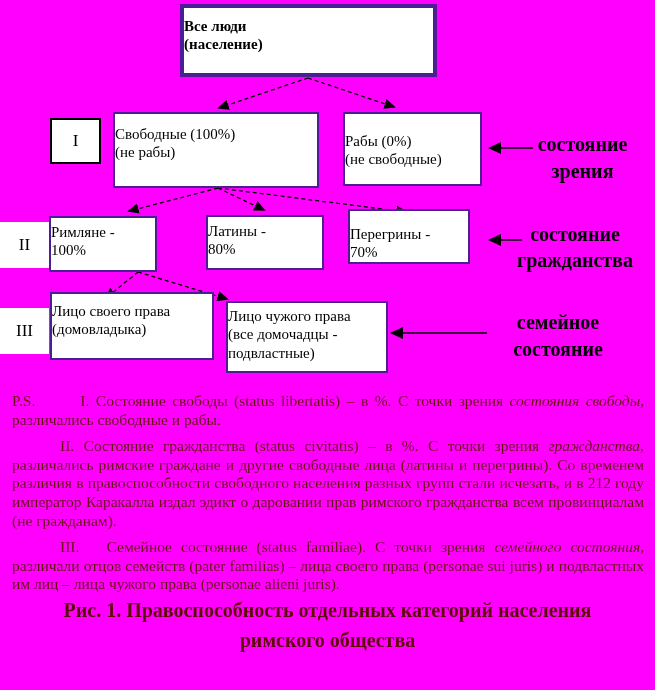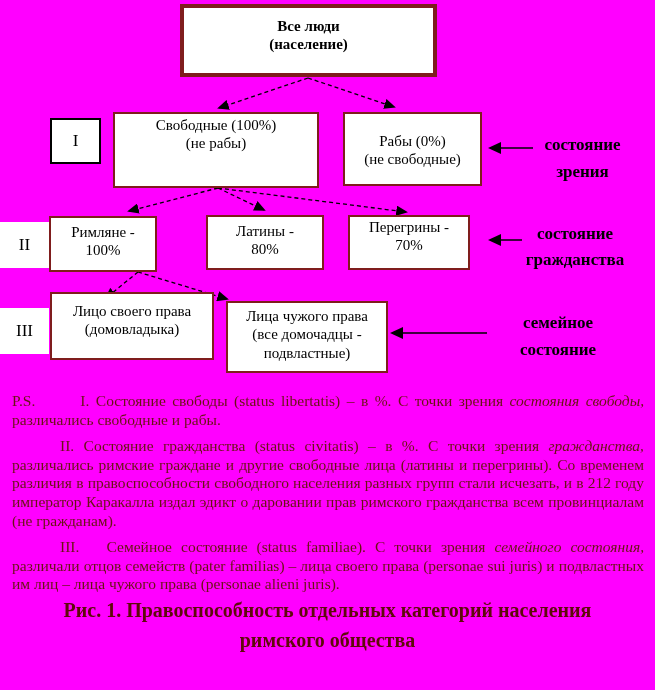--- a/index.html
+++ b/index.html
@@ -2,34 +2,34 @@
 <html><head>
 <meta charset="utf-8">
 <style>
   html,body { margin:0; padding:0; }
   .canvas {
     position:relative; width:655px; height:690px;
     background:#ff00ff; overflow:hidden;
     font-family:"Liberation Serif", serif; color:#000;
   }
   .box {
-    position:absolute; background:#ffffff; border:2px solid #7f1d1d;
-    box-sizing:border-box; text-align:center;
+    position:absolute; background:#ffffff; border:2px solid #4c1d95;
+    box-sizing:border-box; text-align:left;
     font-size:15px; line-height:1.22;
   }
   .box .ln { white-space:nowrap; }
   .root-box { border-width:4px; font-weight:bold; font-size:15px; padding-top:9px; }
   .lvl-label {
     position:absolute; background:#ffffff; box-sizing:border-box;
     display:flex; align-items:center; justify-content:center;
     font-size:17px;
   }
   .lvl-label.bordered { border:2px solid #000; }
   .side-label {
-    position:absolute; font-weight:bold; font-size:17px; color:#000;
+    position:absolute; font-weight:bold; font-size:20px; color:#000;
     text-align:center;
   }
   .side-label .ln { display:block; }
   .connectors { position:absolute; left:0; top:0; }
   .ps-note {
     position:absolute; left:4px; top:384px; width:648px;
     font-size:15.5px; line-height:18.6px; text-align:justify;
     color:#681414;
   }
   .ps-note p { margin:8px; }
@@ -70,21 +70,21 @@
     </g>
   </svg>
 
   <div class="box root-box" style="left:180px; top:4px; width:257px; height:73px;">
     <div class="ln">Все люди</div>
     <div class="ln">(население)</div>
   </div>
 
   <div class="lvl-label bordered" style="left:50px; top:118px; width:51px; height:46px;">I</div>
 
-  <div class="box" style="left:113px; top:112px; width:206px; height:76px; padding-top:2px;">
+  <div class="box" style="left:113px; top:112px; width:206px; height:76px; padding-top:11px;">
     <div class="ln">Свободные (100%)</div>
     <div class="ln">(не рабы)</div>
   </div>
   <div class="box" style="left:343px; top:112px; width:139px; height:74px; padding-top:18px;">
     <div class="ln">Рабы (0%)</div>
     <div class="ln">(не свободные)</div>
   </div>
   <div class="side-label" style="left:525px; top:131px; width:115px; line-height:27px;">
     <span class="ln">состояние</span>
     <span class="ln">зрения</span>
@@ -93,37 +93,37 @@
   <div class="lvl-label" style="left:0px; top:222px; width:49px; height:46px;">II</div>
 
   <div class="box" style="left:49px; top:216px; width:108px; height:56px; padding-top:5px;">
     <div class="ln">Римляне -</div>
     <div class="ln">100%</div>
   </div>
   <div class="box" style="left:206px; top:215px; width:118px; height:55px; padding-top:5px;">
     <div class="ln">Латины -</div>
     <div class="ln">80%</div>
   </div>
-  <div class="box" style="left:348px; top:215px; width:122px; height:55px; padding-top:1px;">
+  <div class="box" style="left:348px; top:209px; width:122px; height:55px; padding-top:14px;">
     <div class="ln">Перегрины -</div>
     <div class="ln">70%</div>
   </div>
   <div class="side-label" style="left:505px; top:221px; width:140px; line-height:26px;">
     <span class="ln">состояние</span>
     <span class="ln">гражданства</span>
   </div>
 
   <div class="lvl-label" style="left:0px; top:308px; width:49px; height:46px;">III</div>
 
   <div class="box" style="left:50px; top:292px; width:164px; height:68px; padding-top:8px;">
     <div class="ln">Лицо своего права</div>
     <div class="ln">(домовладыка)</div>
   </div>
   <div class="box" style="left:226px; top:301px; width:162px; height:72px; padding-top:4px;">
-    <div class="ln">Лица чужого права</div>
+    <div class="ln">Лицо чужого права</div>
     <div class="ln">(все домочадцы -</div>
     <div class="ln">подвластные)</div>
   </div>
   <div class="side-label" style="left:498px; top:309px; width:120px; line-height:27px;">
     <span class="ln">семейное</span>
     <span class="ln">состояние</span>
   </div>
 
   <div class="ps-note">
     <p><span>P.S.&nbsp;&nbsp;&nbsp;&nbsp;&nbsp;&nbsp; I. Состояние свободы (status libertatis) – в %. С точки зрения </span><span class="it">состояния свободы,</span><span> различались свободные и рабы.</span></p>

